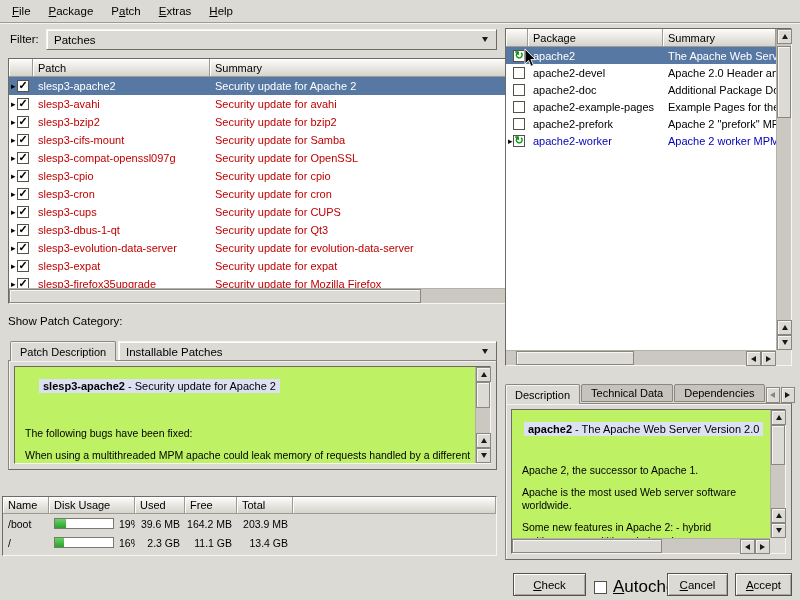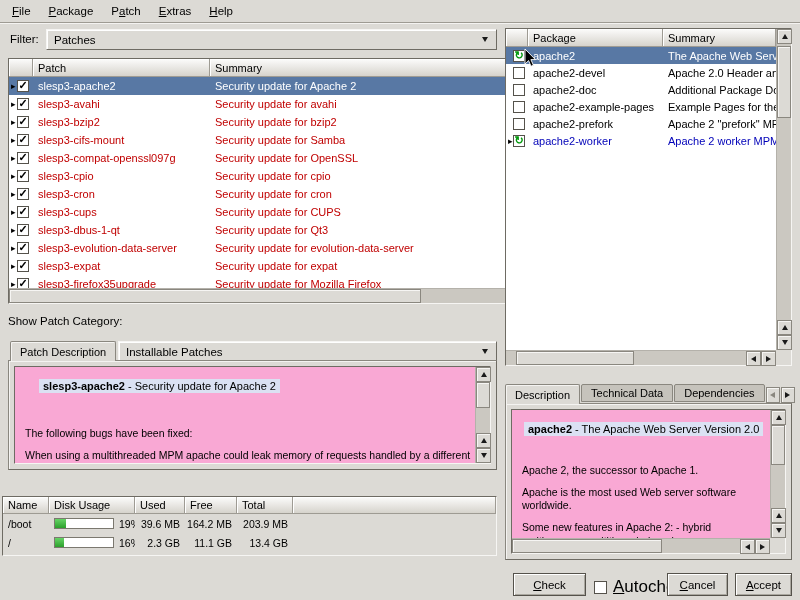--- a/index.html
+++ b/index.html
@@ -66,21 +66,21 @@
 
   
   .tabbar{position:absolute;display:flex;height:20px;}
   .tab{display:flex;align-items:center;padding:0 9px;height:18px;background:#c6c3bc;border:1px solid #8a877f;
     border-radius:2px 2px 0 0;font-size:11px;margin-right:1px;position:relative;white-space:nowrap;}
   .tab.selected{height:20px;background:#dcdad5;border-bottom:none;z-index:3;box-shadow:inset 1px 1px 0 #f4f3f1;}
   .tabscroll{margin-left:auto;display:flex;gap:1px;align-items:flex-end;padding-bottom:1px;}
   .tabscroll .sbtn{width:14px;height:16px;}
   .panel{position:absolute;background:#dcdad5;border:1px solid;border-color:#8a877f #6e6b63 #6e6b63 #8a877f;box-shadow:inset 1px 1px 0 #f4f3f1;}
   .textbox{position:absolute;left:5px;right:5px;top:5px;bottom:5px;border:1px solid;border-color:#6e6b63 #f6f5f3 #f6f5f3 #6e6b63;background:#fff;}
-  .desc-content{position:absolute;left:0;top:0;right:15px;bottom:0;overflow:hidden;padding:12px 6px 0 10px;font-size:10.5px;background:#f9a8d4;}
+  .desc-content{position:absolute;left:0;top:0;right:15px;bottom:0;overflow:hidden;padding:12px 6px 0 10px;font-size:10.5px;background:#bef264;}
   .desc-content.with-h{bottom:15px;}
   .desc-heading-row{margin-bottom:34px;}
   .right-desc .desc-heading-row{margin-bottom:28px;}
   .desc-heading{display:inline-block;background:#dbe1f3;padding:1px 4px;margin-left:14px;font-size:11px;white-space:nowrap;}
   .right-desc .desc-heading{margin-left:2px;}
   .desc-par{margin-bottom:10px;}
   .left-desc .desc-par{white-space:nowrap;}
   .right-desc .desc-par{white-space:normal;margin-bottom:9px;line-height:1.25;}
 
   

